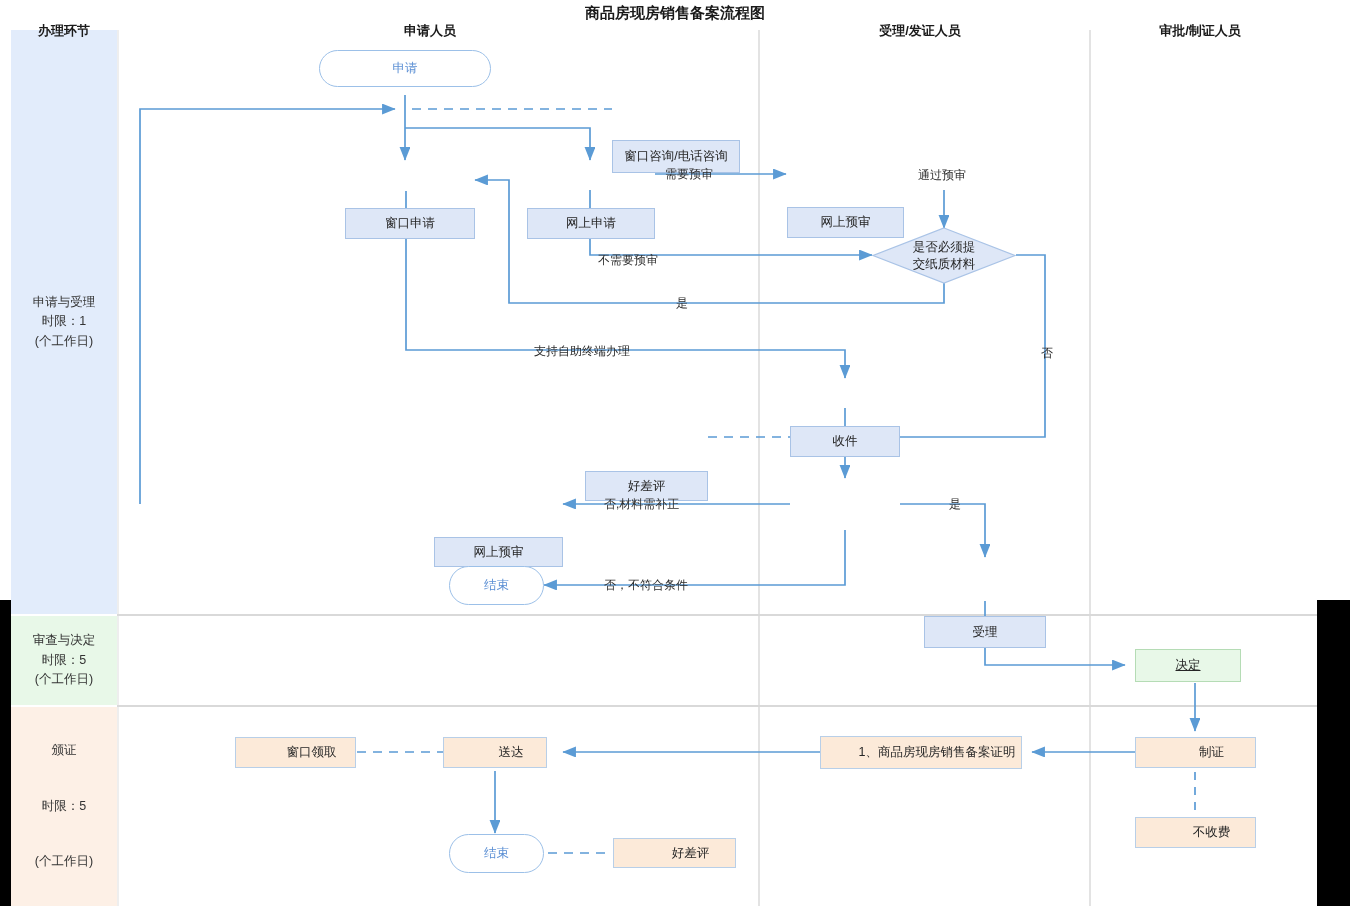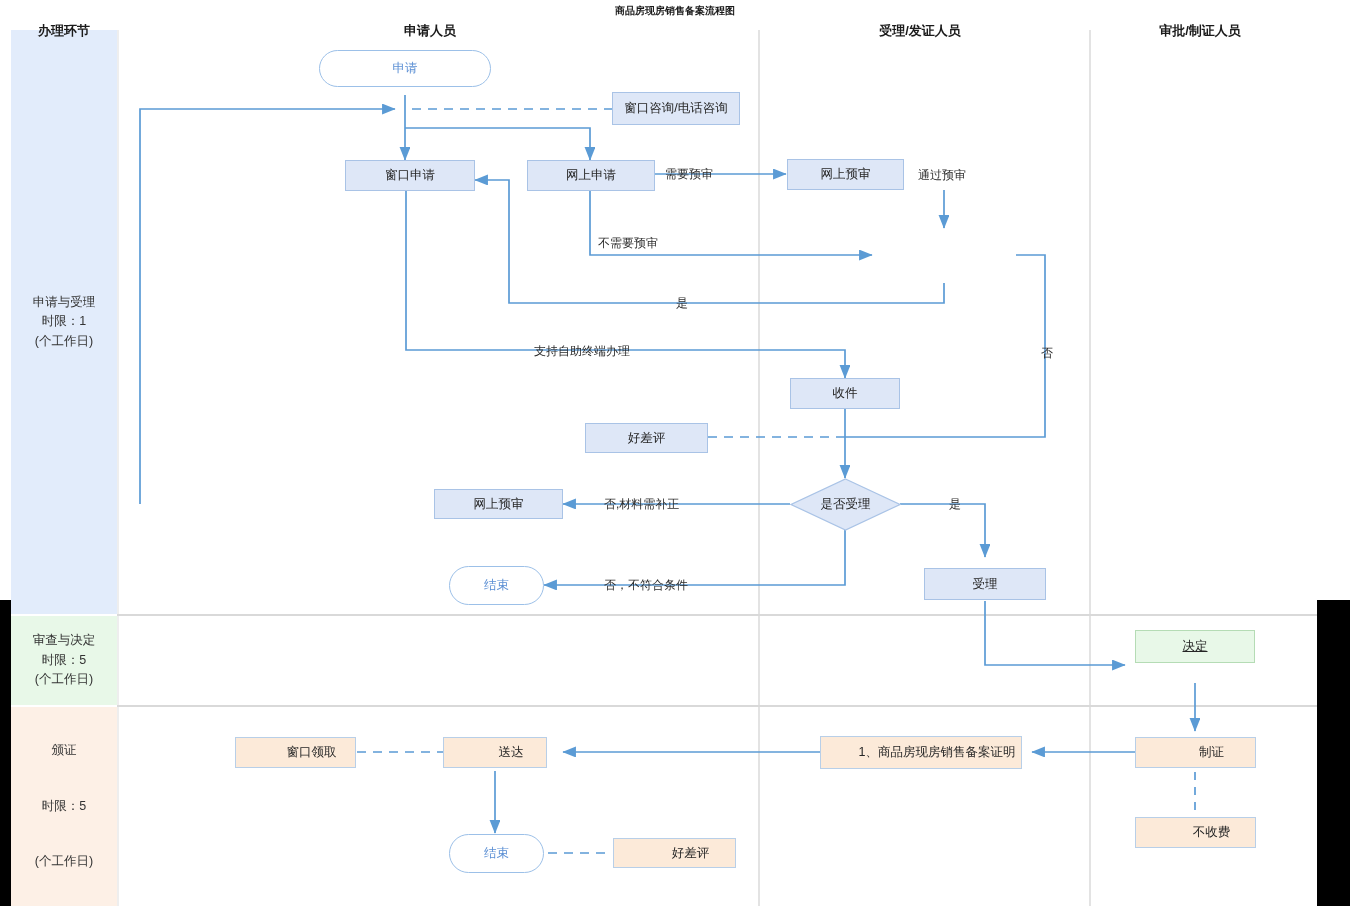--- a/index.html
+++ b/index.html
@@ -31,21 +31,21 @@
   .col-title {
     position: absolute;
     text-align: center;
     font-size: 13px;
     font-weight: bold;
     color: #1a1a1a;
     white-space: nowrap;
   }
   .doc-title {
     position: absolute;
-    font-size: 10px;
+    font-size: 15px;
     font-weight: bold;
     color: #1a1a1a;
     text-align: center;
     white-space: nowrap;
   }
   
   .phase {
     position: absolute;
     display: flex;
     flex-direction: column;
@@ -76,20 +76,21 @@
     justify-content: center;
     text-align: center;
     font-size: 12.5px;
     line-height: 1.35;
     color: #262626;
     z-index: 3;
   }
   .n-rect {
     background: #dee7f7;
     border: 1px solid #a9c3e6;
+    margin-top: 48px;
   }
   .n-rect-green {
     background: #e8f8e8;
     border: 1px solid #b5dcb5;
   }
   .n-rect-peach {
     background: #fcead9;
     border: 1px solid #b8cfe8;
     padding-left: 32px;
   }
@@ -226,59 +227,60 @@
   <div class="node n-round" style="left:319px; top:50px; width:172px; height:37px;">申请</div>
 
   <div class="node n-rect" style="left:612px; top:92px; width:128px; height:33px;">窗口咨询/电话咨询</div>
 
   <div class="node n-rect" style="left:345px; top:160px; width:130px; height:31px;">窗口申请</div>
 
   <div class="node n-rect" style="left:527px; top:160px; width:128px; height:31px;">网上申请</div>
 
   <div class="node n-rect" style="left:787px; top:159px; width:117px; height:31px;">网上预审</div>
 
-
-  <div class="node n-rect" style="left:790px; top:378px; width:110px; height:31px;">收件</div>
-
-  <div class="node n-rect" style="left:585px; top:423px; width:123px; height:30px;">好差评</div>
-
-  <div class="n-diamond-wrap" style="left:790px; top:478px; width:111px; height:53px;">
-    <svg width="111" height="53" viewBox="0 0 111 53">
-      <polygon points="55.5,1 110,26.5 55.5,52 1,26.5" fill="#dee7f7" stroke="#a9c3e6" stroke-width="1.2"></polygon>
+  <div class="n-diamond-wrap" style="left:872px; top:227px; width:144px; height:57px;">
+    <svg width="144" height="57" viewBox="0 0 144 57">
+      <polygon points="72,1 143,28.5 72,56 1,28.5" fill="#dee7f7" stroke="#a9c3e6" stroke-width="1.2"></polygon>
     </svg>
     <div class="n-diamond-label">
-      <span>是否受理</span>
+      <span>是否必须提</span>
+      <span>交纸质材料</span>
     </div>
   </div>
 
+  <div class="node n-rect" style="left:790px; top:378px; width:110px; height:31px;">收件</div>
+
+  <div class="node n-rect" style="left:585px; top:423px; width:123px; height:30px;">好差评</div>
+
+
   <div class="node n-rect" style="left:434px; top:489px; width:129px; height:30px;">网上预审</div>
 
   <div class="node n-round" style="left:449px; top:566px; width:95px; height:39px;">结束</div>
 
   <div class="node n-rect" style="left:924px; top:568px; width:122px; height:32px;">受理</div>
 
-  <div class="node n-rect-green" style="left:1135px; top:630px; width:120px; height:33px;text-decoration:underline;">决定</div>
+  <div class="node n-rect-green" style="left:1135px; top:649px; width:106px; height:33px;text-decoration:underline;">决定</div>
 
   <div class="node n-rect-peach" style="left:1135px; top:737px; width:121px; height:31px;">制证</div>
 
   <div class="node n-rect-peach" style="left:820px; top:736px; width:202px; height:33px;">1、商品房现房销售备案证明</div>
 
   <div class="node n-rect-peach" style="left:443px; top:737px; width:104px; height:31px;">送达</div>
 
   <div class="node n-rect-peach" style="left:235px; top:737px; width:121px; height:31px;">窗口领取</div>
 
   <div class="node n-round" style="left:449px; top:834px; width:95px; height:39px;">结束</div>
 
   <div class="node n-rect-peach" style="left:613px; top:838px; width:123px; height:30px;">好差评</div>
 
   <div class="node n-rect-peach" style="left:1135px; top:817px; width:121px; height:31px;">不收费</div>
 
   <div class="elabel" style="left:665px;  top:166px;">需要预审</div>
   <div class="elabel" style="left:918px;  top:167px;">通过预审</div>
-  <div class="elabel" style="left:598px;  top:235px;">不需要预审</div>
+  <div class="elabel" style="left:598px;  top:252px;">不需要预审</div>
   <div class="elabel" style="left:676px;  top:295px;">是</div>
   <div class="elabel vert" style="left:1038px; top:338px;">否</div>
   <div class="elabel" style="left:534px;  top:343px;">支持自助终端办理</div>
   <div class="elabel" style="left:604px;  top:496px;">否,材料需补正</div>
   <div class="elabel" style="left:949px;  top:496px;">是</div>
   <div class="elabel" style="left:604px;  top:577px;">否，不符合条件</div>
 
 </div>
 
 </body></html>

